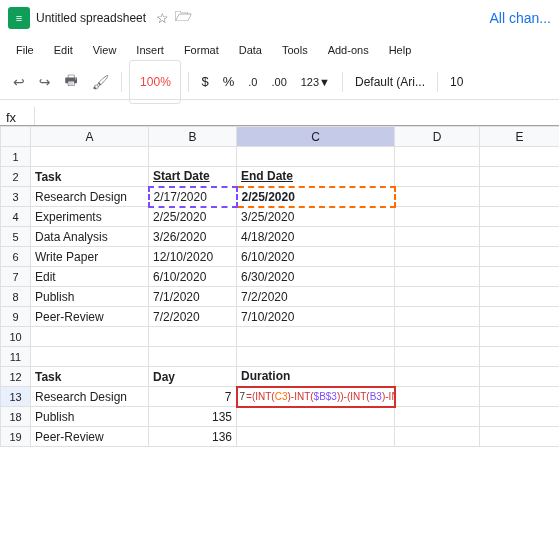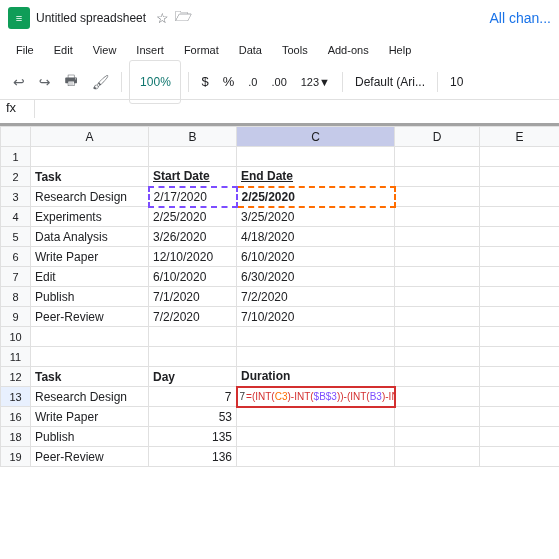--- a/index.html
+++ b/index.html
@@ -60,21 +60,21 @@
       border-radius: 3px;
       font-size: 14px;
       display: flex; align-items: center; justify-content: center;
     }
     .toolbar-sep { width: 1px; height: 20px; background: #e0e0e0; margin: 0 3px; }
     .zoom-box {
       border: 1px solid #e0e0e0;
       border-radius: 3px;
       padding: 14px 6px;
       font-size: 12px;
-      color: #0f766e;
+      color: #ef4444;
       min-width: 52px;
       text-align: center;
     }
     .currency-btn {
       padding: 2px 5px;
       font-size: 13px;
       color: #202124;
       cursor: pointer;
     }
     .font-select {
@@ -86,23 +86,23 @@
       cursor: pointer;
       max-width: 90px;
       overflow: hidden;
       text-overflow: ellipsis;
       white-space: nowrap;
     }
     
     
     .formula-bar {
       display: flex;
-      align-items: flex-start;
+      align-items: flex-end;
       height: 26px;
-      border-bottom: 3px solid #a3a3a3;
+      border-bottom: 1px solid #a3a3a3;
       padding: 0 6px;
     }
     .cell-ref {
       font-size: 13px;
       color: #202124;
       min-width: 28px;
     }
     .formula-sep { width: 1px; height: 18px; background: #e0e0e0; }
     .formula-content {
       font-size: 13px;
@@ -369,28 +369,20 @@
         <td class="text-right">7</td>
         <td class="formula-cell" style="font-size:10px; padding: 0 2px;">
           <span style="color:#333; font-size:10px;">7</span><span style="color:#d32f2f; font-size:10px; margin-left:1px;">=(INT(<span style="color:#ff6d00;">C3</span>)-INT(<span style="color:#7c4dff;">$B$3</span>))-(INT(<span style="color:#7c4dff;">B3</span>)-INT(()))</span>
         </td>
         <td></td>
         <td></td>
       </tr>
 
 
 
-      <tr>
-        <td class="row-num">16</td>
-        <td>Write Paper</td>
-        <td class="text-right">53</td>
-        <td></td>
-        <td></td>
-        <td></td>
-      </tr>
 
 
       <tr>
         <td class="row-num">18</td>
         <td>Publish</td>
         <td class="text-right">135</td>
         <td></td>
         <td></td>
         <td></td>
       </tr>

